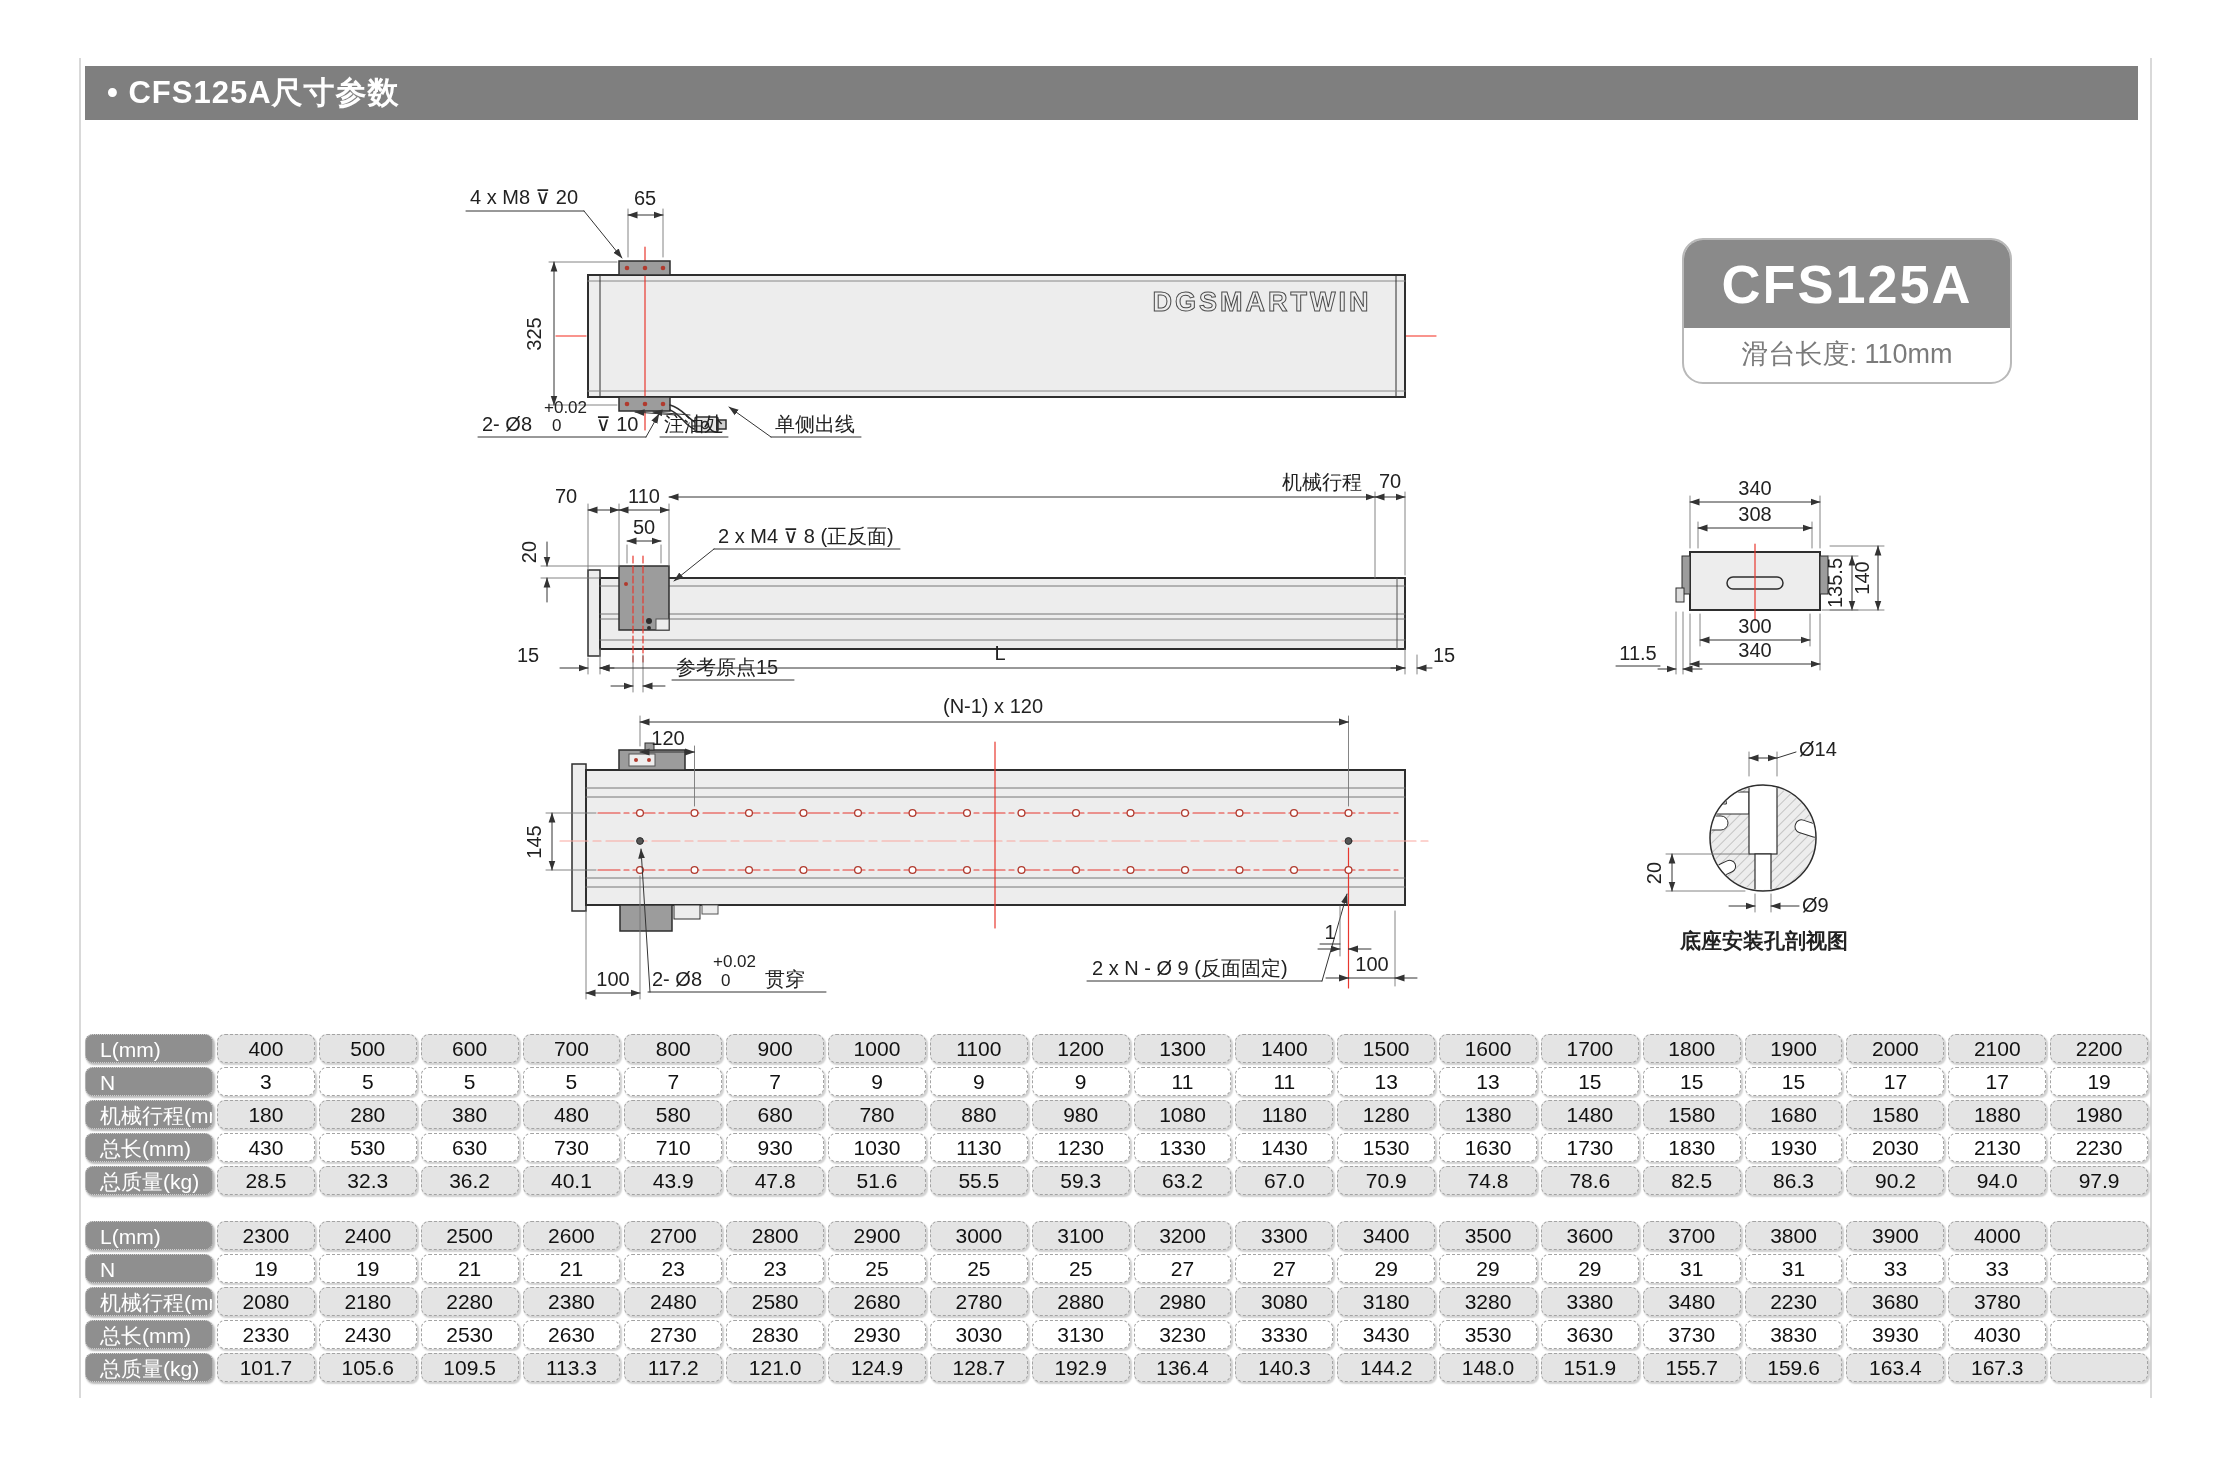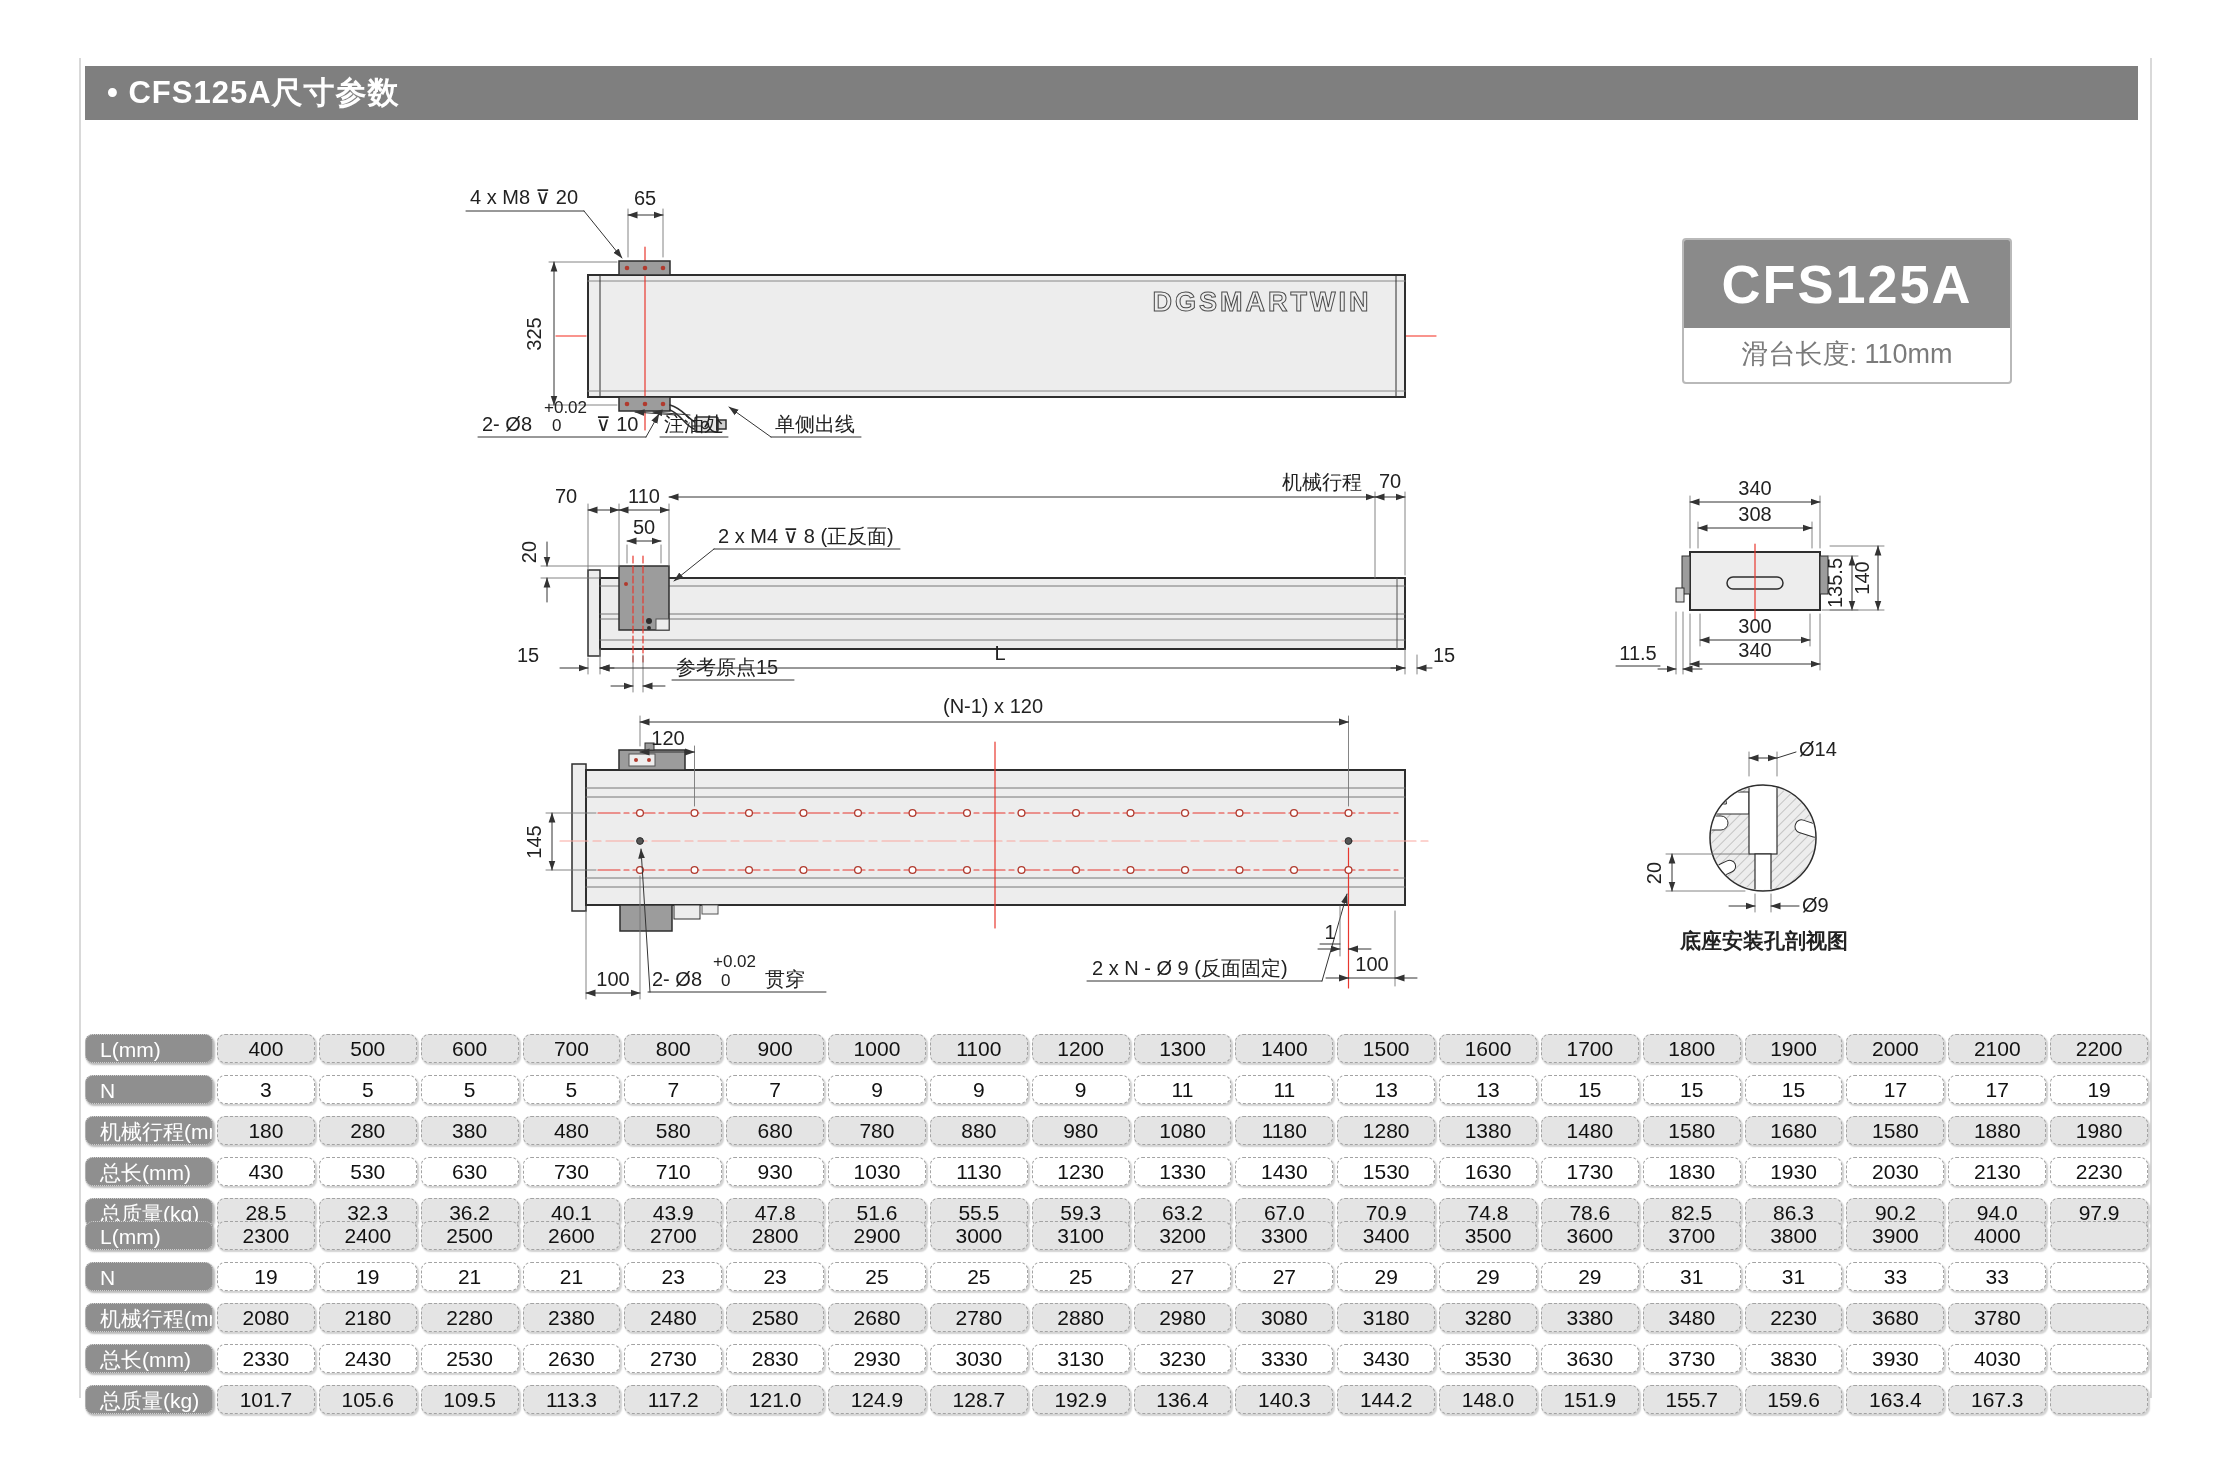--- a/index.html
+++ b/index.html
@@ -11,21 +11,21 @@
   .edge-left{left:79px;} .edge-right{left:2150px;}
 
   .header-bar{
     position:absolute;left:85px;top:66px;width:2053px;height:54px;
     background:#7f7f7f;color:#ffffff;font-size:31px;font-weight:bold;
     line-height:54px;padding-left:22px;box-sizing:border-box;letter-spacing:1px;
   }
 
   .model-badge{
     position:absolute;left:1682px;top:238px;width:330px;height:146px;
-    border:2px solid #b9b9b9;border-radius:4px;overflow:hidden;background:#fff;
+    border:2px solid #b9b9b9;border-radius:21px;overflow:hidden;background:#fff;
     box-sizing:border-box;
   }
   .model-badge .badge-top{
     height:88px;background:#8a8a8a;display:flex;align-items:center;justify-content:center;
     color:#ffffff;font-size:54px;font-weight:bold;letter-spacing:2px;
   }
   .model-badge .badge-bottom{
     height:51px;display:flex;align-items:center;justify-content:center;
     color:#7b7b7b;font-size:27px;
   }
@@ -33,21 +33,21 @@
   svg text{fill:#222222;}
   .dimtxt{font-size:20px;}
   .dimtxt-s{font-size:17px;}
   .cntxt{font-size:20px;}
   .caption{font-size:21px;font-weight:600;}
   .logo-text{font-size:27px;font-weight:bold;letter-spacing:3px;fill:#ededed;stroke:#4a4a4a;stroke-width:1px;}
 
   .dim-table{
     position:absolute;left:85px;width:2063px;
     display:grid;grid-template-columns:128px repeat(19,1fr);
-    grid-auto-rows:29px;gap:12px 4px;
+    grid-auto-rows:29px;gap:4px 4px;
   }
   .table-1{top:1034px;} .table-2{top:1221px;}
   .dim-table .th{
     background:#8f8f8f;color:#ffffff;border-radius:8px;font-size:21px;
     line-height:29px;padding-left:14px;border:1px dotted #cfcfcf;
     box-shadow:1.5px 2px 2px rgba(0,0,0,0.28);box-sizing:border-box;
     white-space:nowrap;overflow:hidden;
   }
   .dim-table .td{
     text-align:center;font-size:21px;line-height:27px;border-radius:8px;

